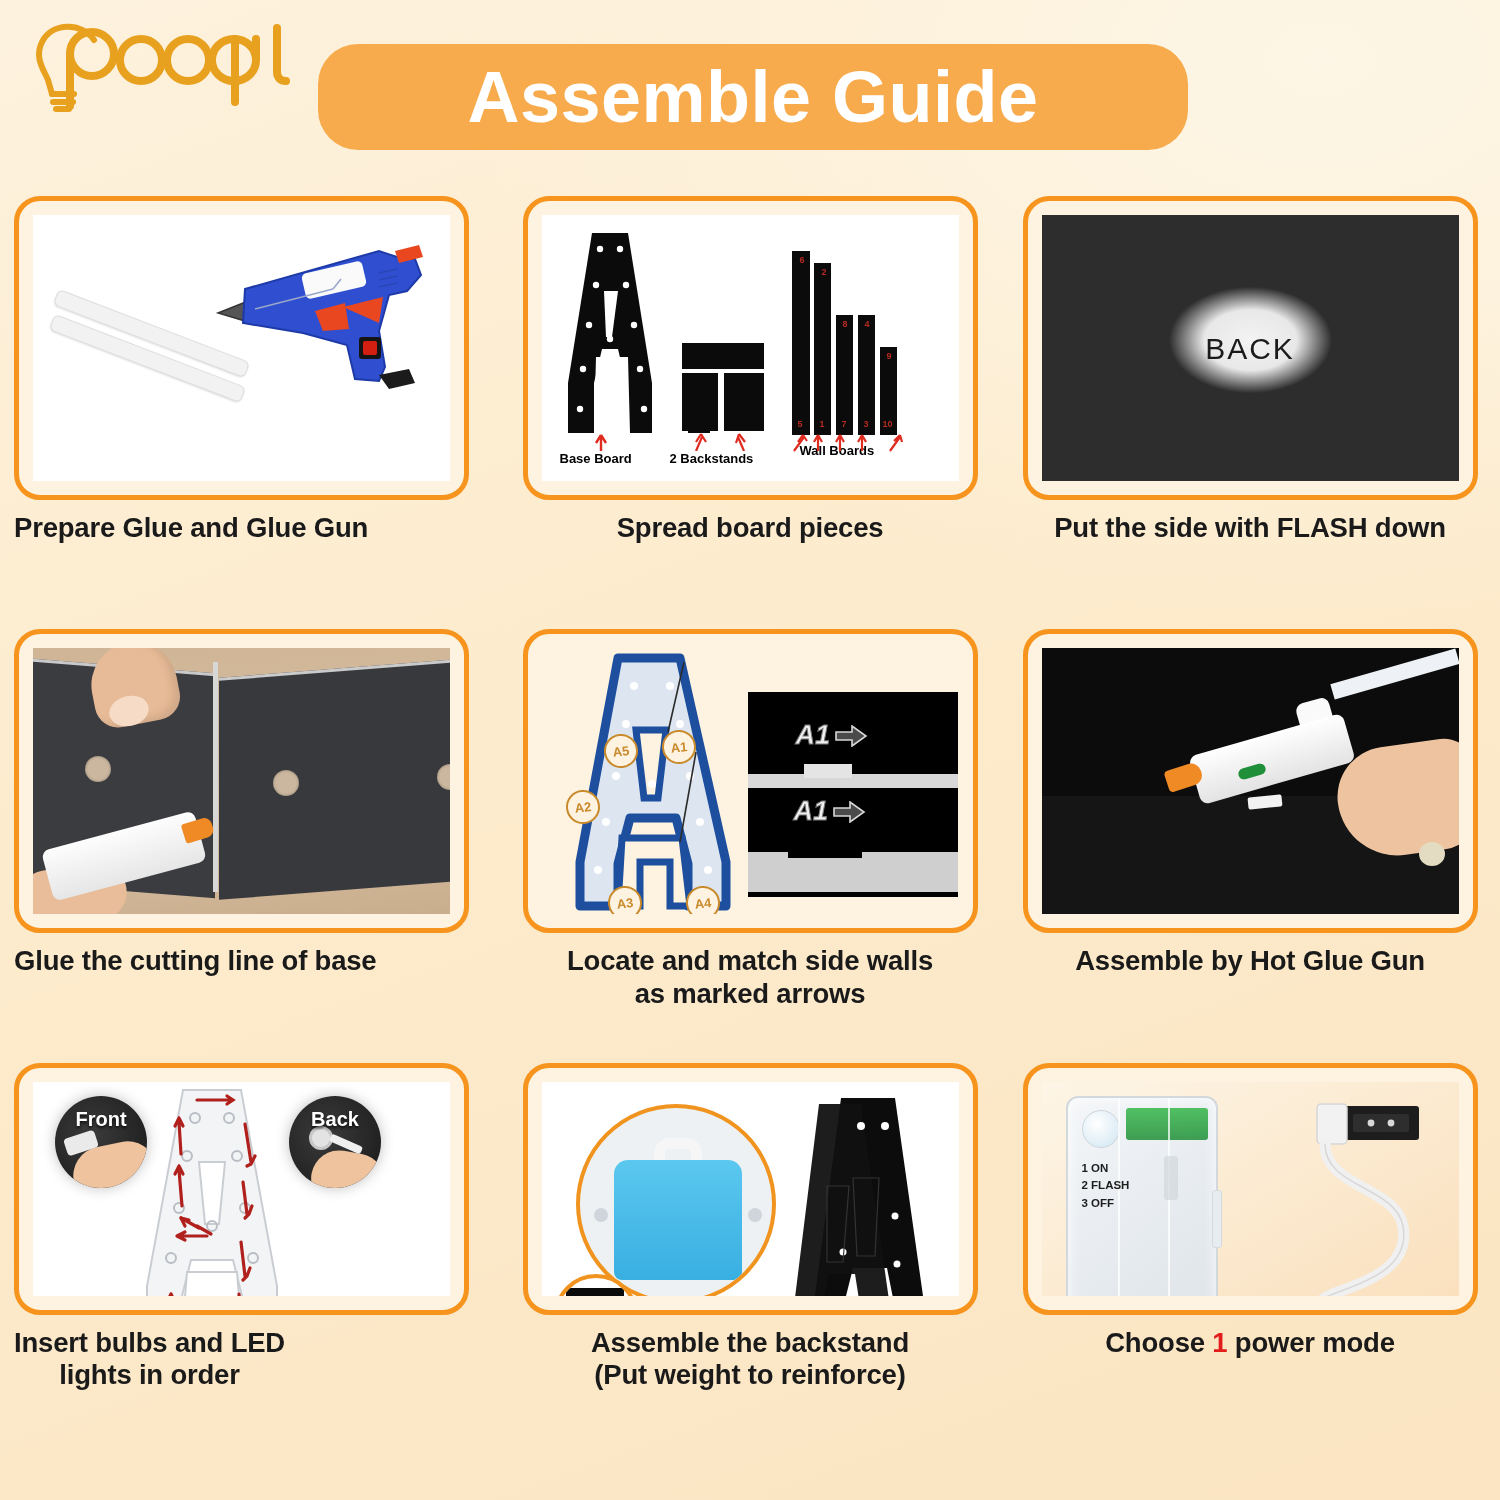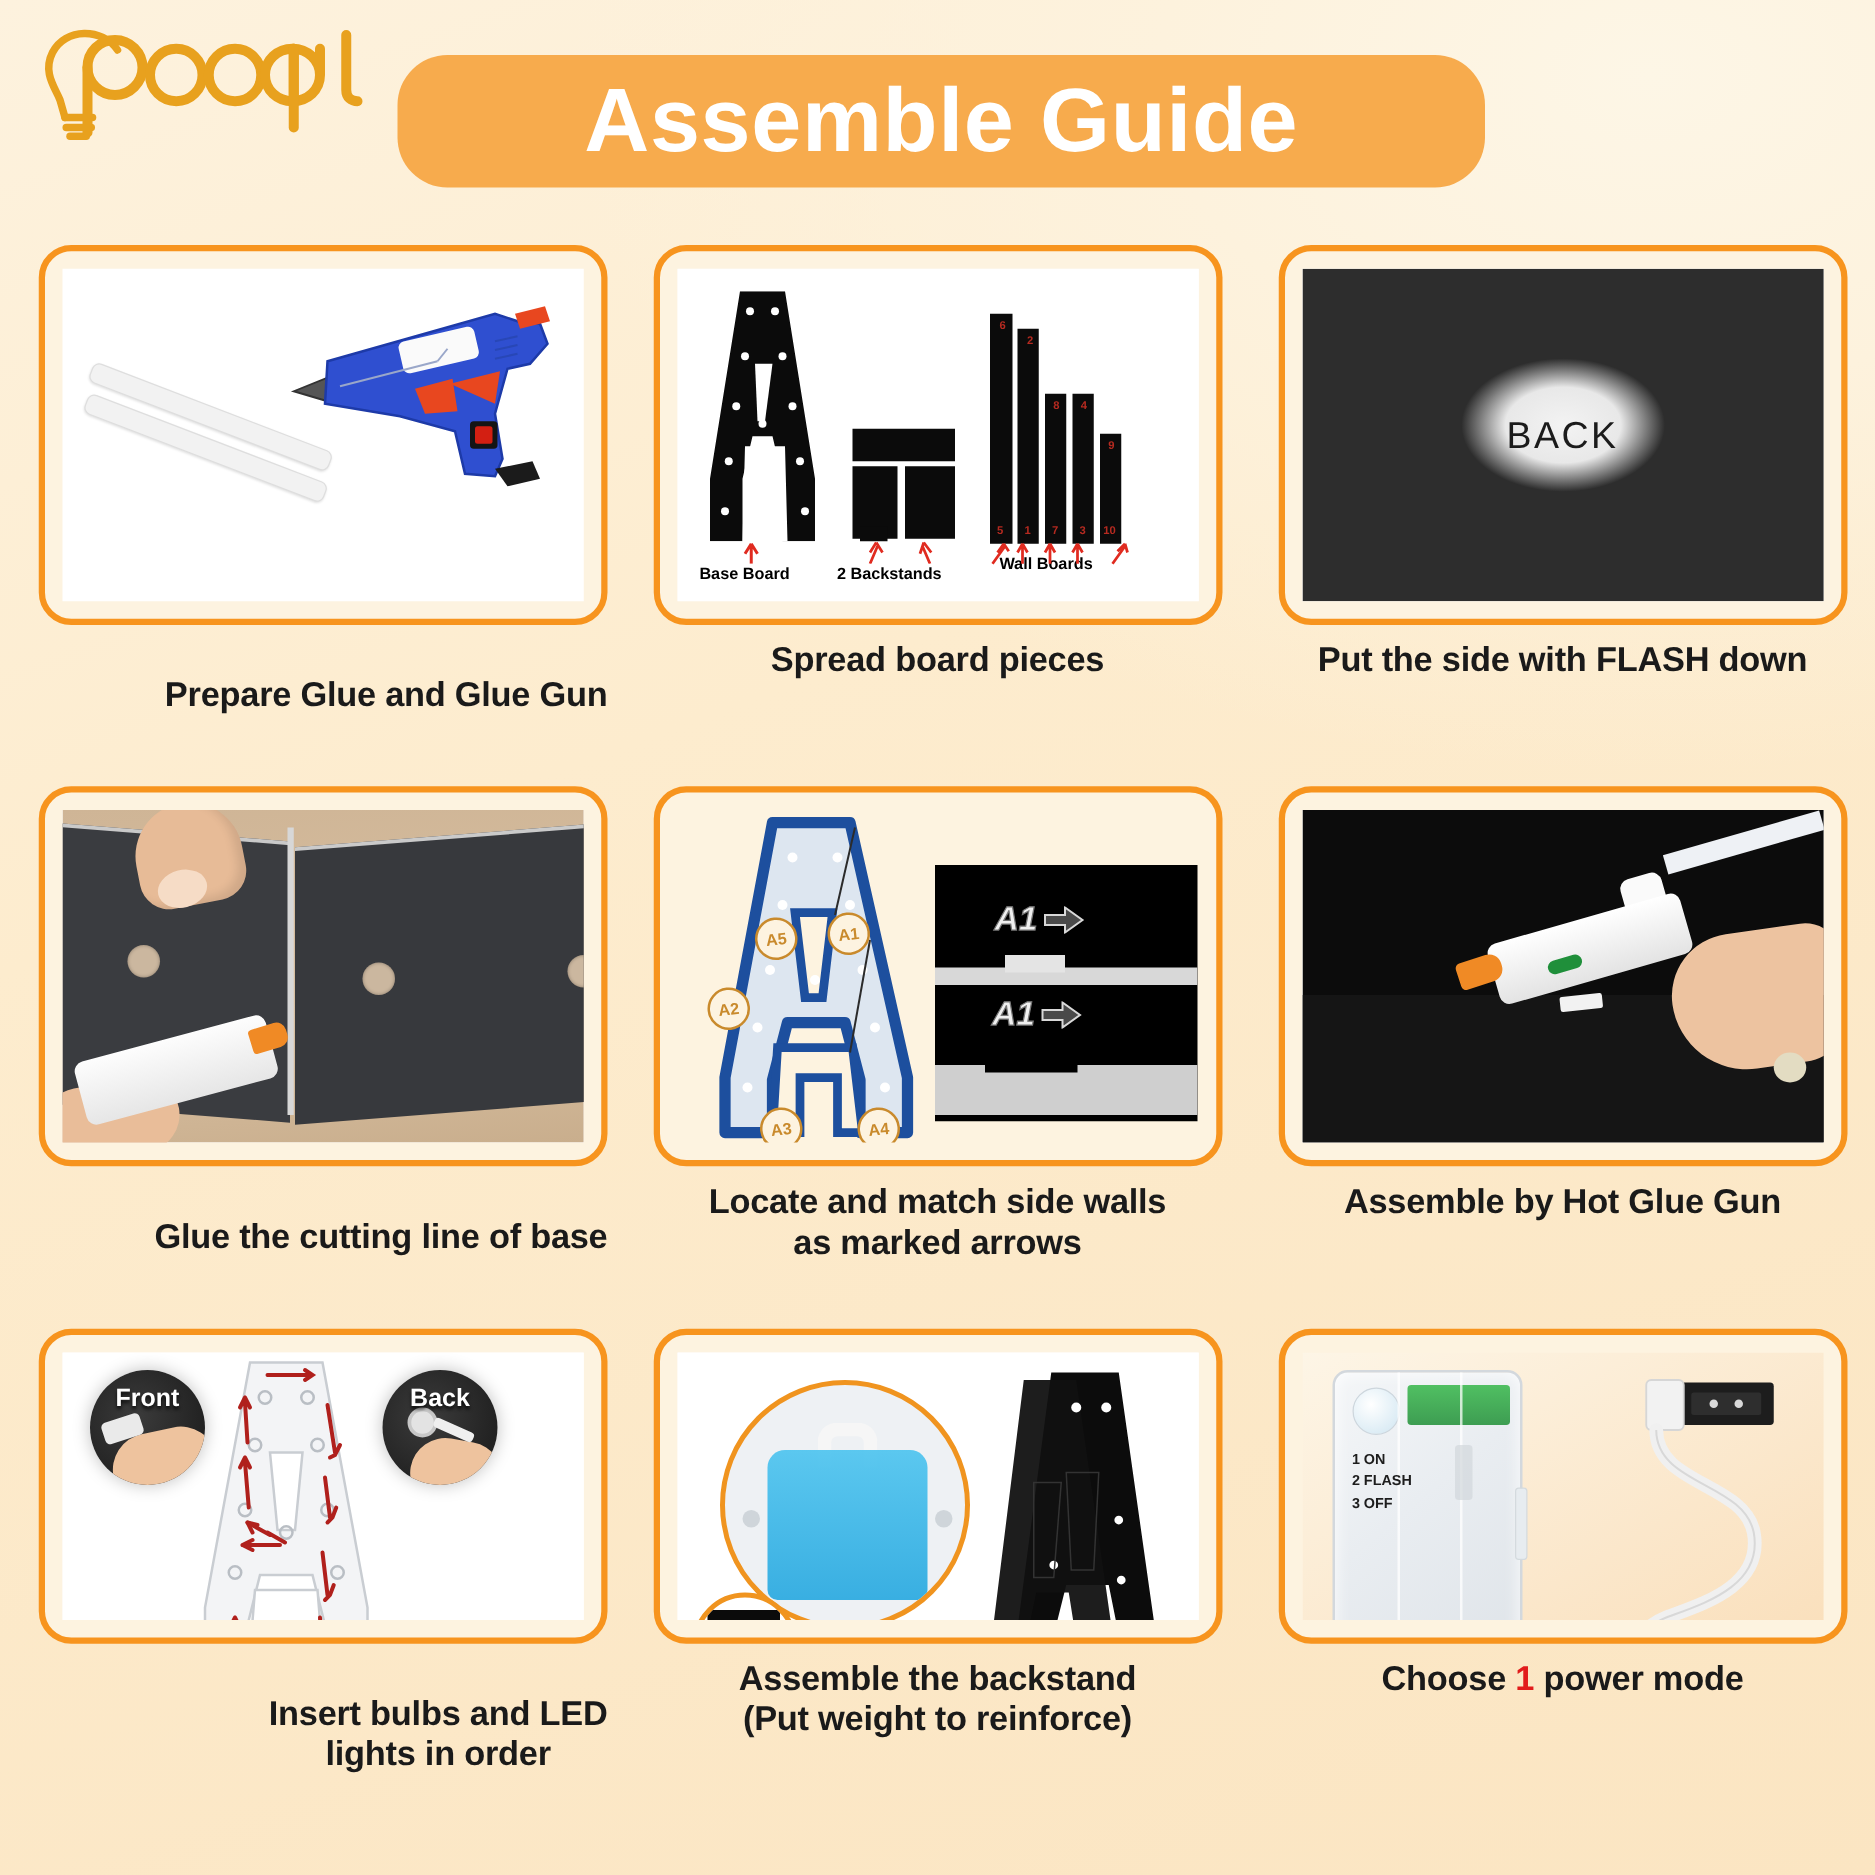--- a/index.html
+++ b/index.html
@@ -230,21 +230,21 @@
   }
   .batt .modes {
     position: absolute; left: 14px; top: 62px;
     font-size: 11.5px; line-height: 1.55; color: #1d1d1d; font-weight: bold;
   }
   .batt .seamv { position: absolute; top: 0; bottom: 0; width: 2px; background: rgba(255,255,255,.75); }
   .batt .lip { position: absolute; right: -6px; top: 92px; width: 10px; height: 58px;
       background: #e7ecf0; border-radius: 3px; border: 1px solid #d4dade; }
   .usb { position: absolute; right: 6px; top: 16px; width: 190px; height: 230px; }
 
-  .grid .cell:nth-child(3n+1) { align-items: flex-end; gap: 28px; }
+  .grid .cell:nth-child(3n+1) { align-items: flex-start; }
 </style>
 </head>
 <body>
 
 <div class="header">
 
   <div class="logo">
     <svg viewBox="0 0 290 110" xmlns="http://www.w3.org/2000/svg">
       <g fill="none" stroke="#e8a11e" stroke-width="6" stroke-linecap="round">
         <path d="M72 26 C60 8 30 8 20 28 C12 44 22 56 26 66 L30 80"></path>

